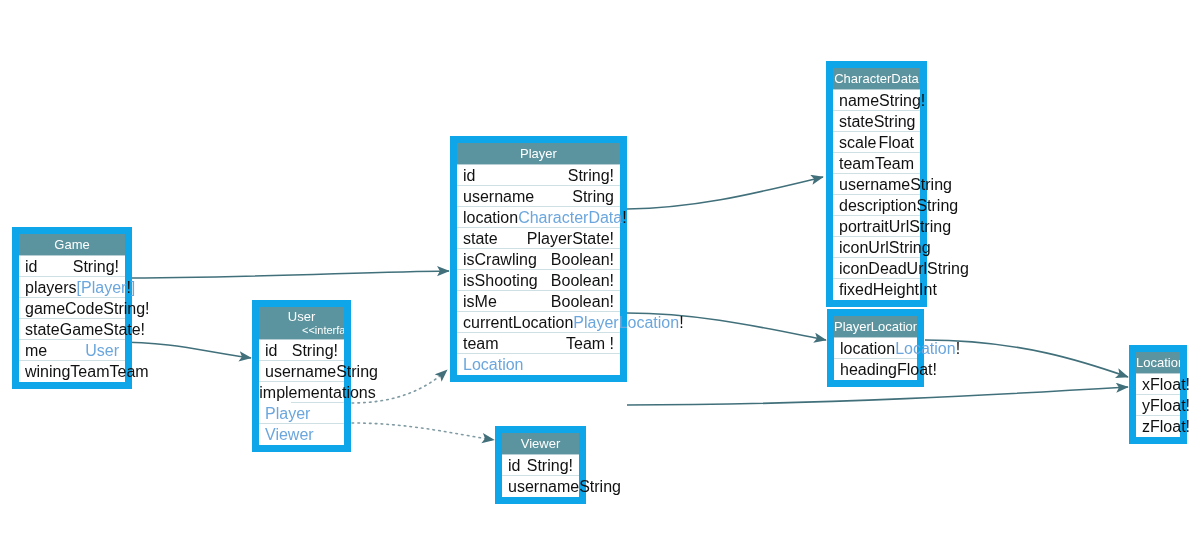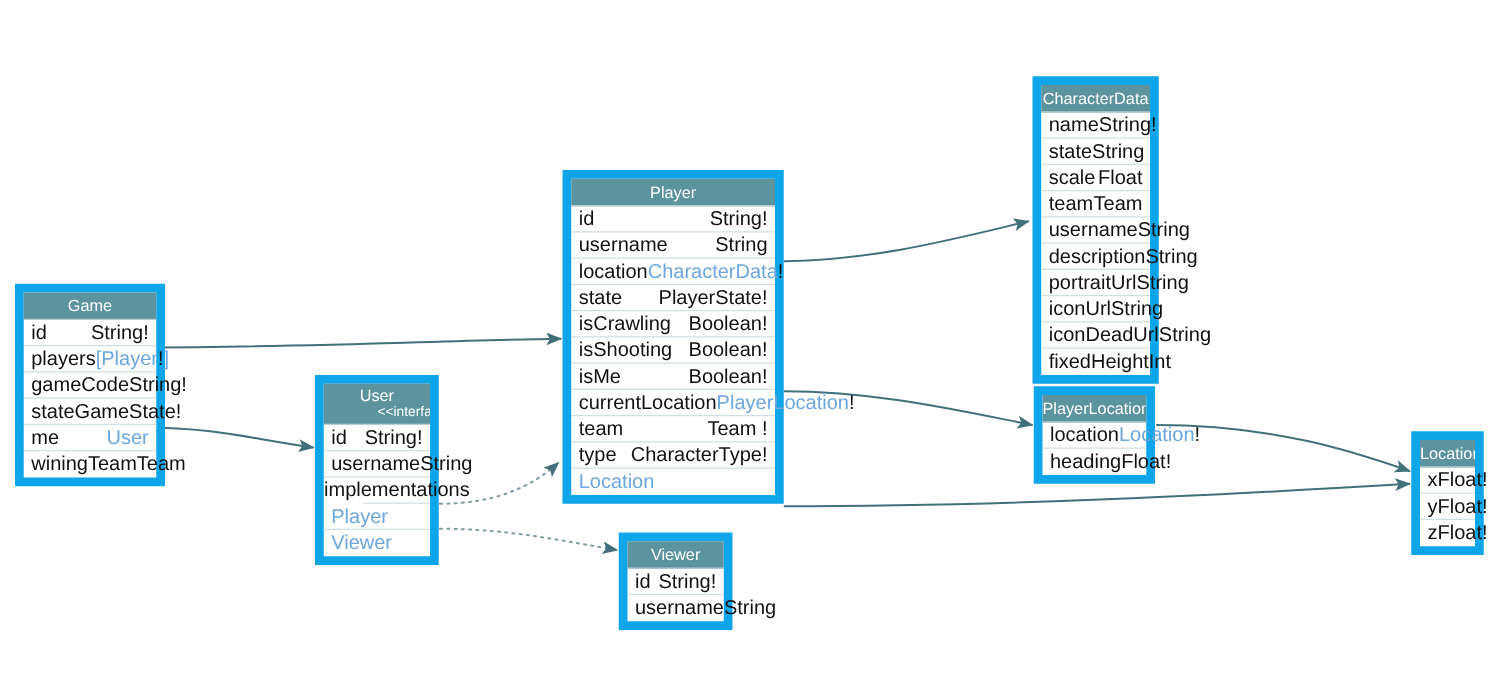--- a/index.html
+++ b/index.html
@@ -173,24 +173,20 @@
     </div>
     <div class="row">
       <span class="fname">currentLocation</span>
       <span class="ftype ref">PlayerLocation<span class="bang">!</span></span>
     </div>
     <div class="row">
       <span class="fname">team</span>
       <span class="ftype">Team !</span>
     </div>
     <div class="row">
-      <span class="fname">type</span>
-      <span class="ftype">CharacterType!</span>
-    </div>
-    <div class="row">
       <span class="ftype ref">Location</span>
     </div>
   </div>
 
   <div class="entity" style="left:495px;top:426px;width:91px;">
     <div class="hdr">Viewer</div>
     <div class="row">
       <span class="fname">id</span>
       <span class="ftype">String!</span>
     </div>

